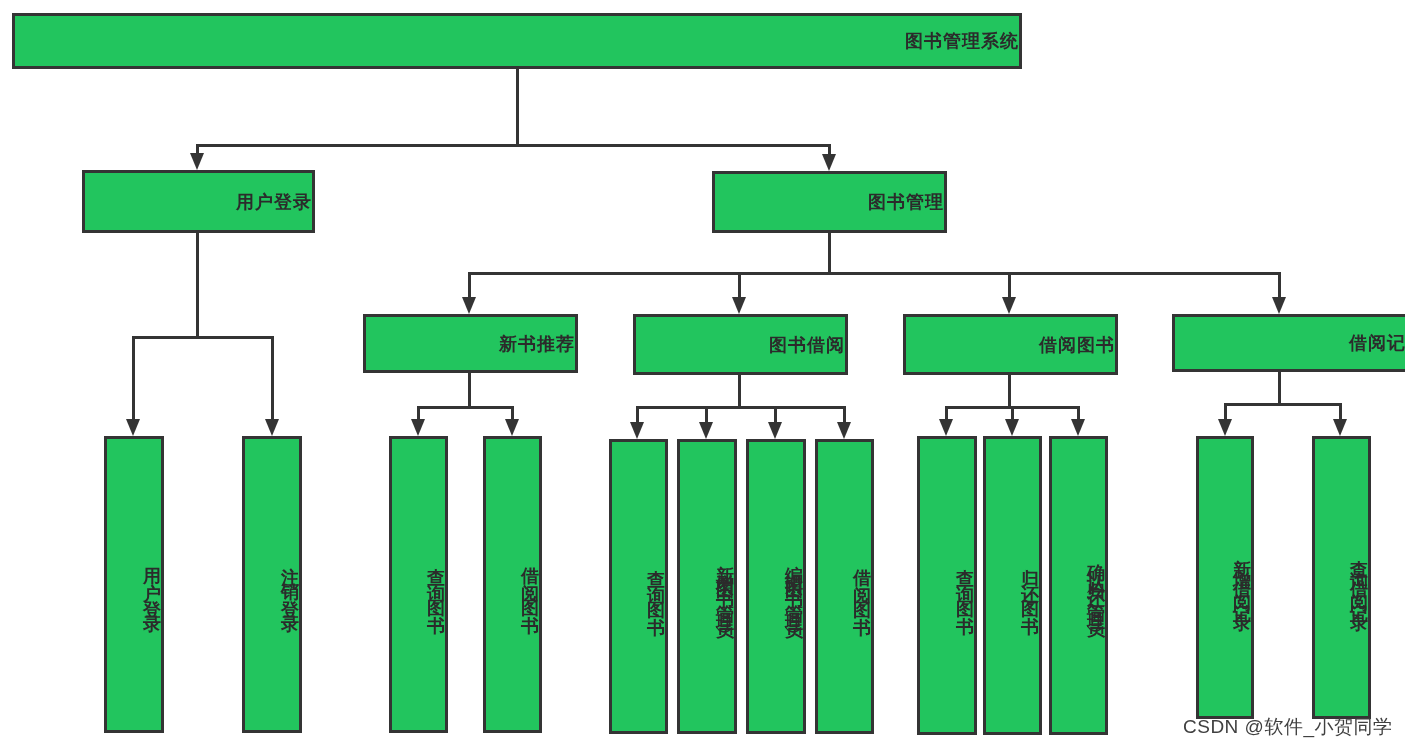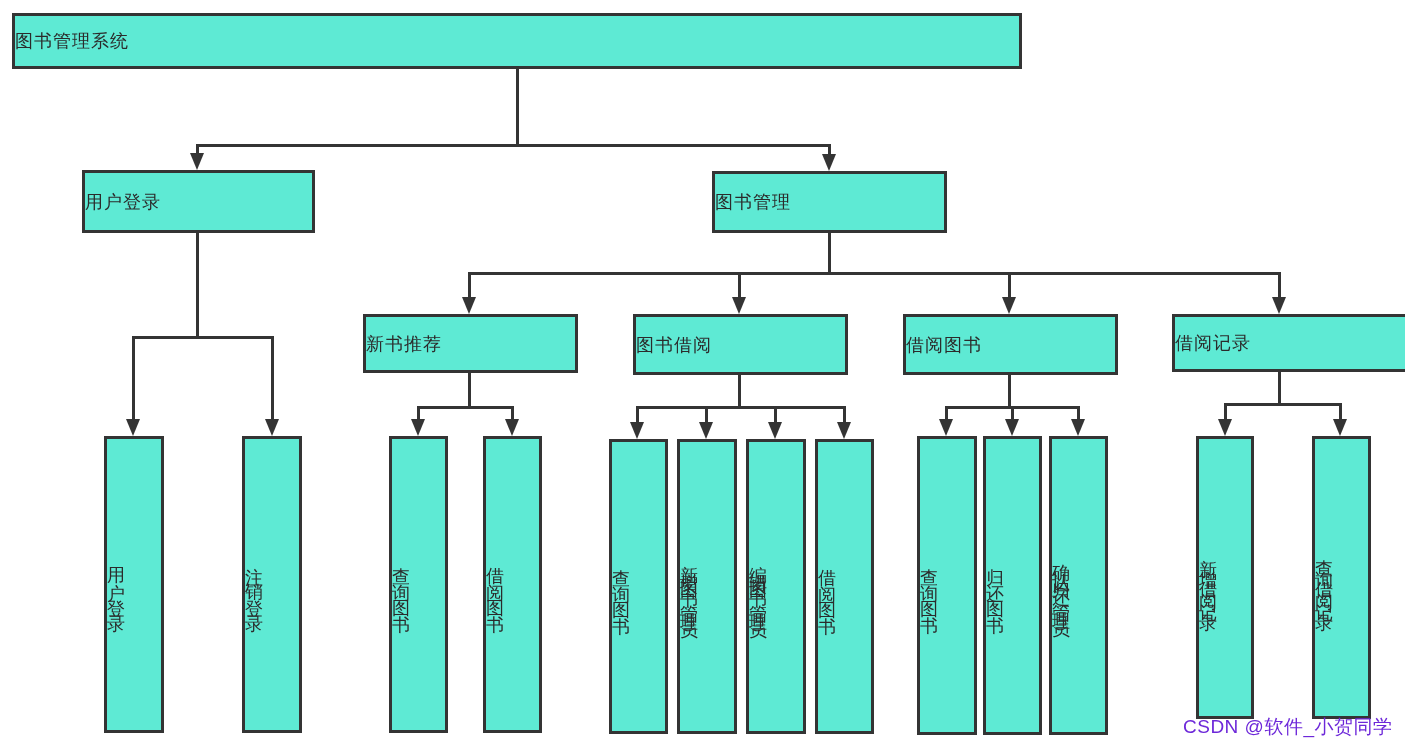--- a/index.html
+++ b/index.html
@@ -1,33 +1,33 @@
 <!DOCTYPE html>
 <html><head>
 <meta charset="utf-8">
 <style>
   html,body{margin:0;padding:0;background:#ffffff;}
   body{font-family:"Liberation Sans","DejaVu Sans",sans-serif;}
   #canvas{position:relative;width:1405px;height:747px;background:#ffffff;overflow:hidden;}
 
-  .box{position:absolute;box-sizing:border-box;border:3px solid #343434;background:#5eead4;
-       display:flex;align-items:center;justify-content:flex-start;z-index:2;}
+  .box{position:absolute;box-sizing:border-box;border:3px solid #343434;background:#22c55e;
+       display:flex;align-items:center;justify-content:flex-end;z-index:2;font-weight:bold;}
   .hlabel{font-size:18px;color:#2b2b2b;letter-spacing:1px;white-space:nowrap;}
   .vtext{writing-mode:vertical-rl;text-orientation:mixed;font-size:18px;color:#2b2b2b;
          line-height:1;white-space:nowrap;}
   .sp4{letter-spacing:16px;}
   .sp6{letter-spacing:11px;}
   .sp9{letter-spacing:8px;}
 
   .vl{position:absolute;width:3px;background:#343434;z-index:1;}
   .hl{position:absolute;height:3px;background:#343434;z-index:1;}
   .arr{position:absolute;width:0;height:0;border-left:7px solid transparent;
        border-right:7px solid transparent;border-top:17px solid #343434;z-index:1;}
 
-  .watermark{position:absolute;left:1183px;top:714px;font-size:19px;color:#6d28d9;
+  .watermark{position:absolute;left:1183px;top:714px;font-size:19px;color:#404040;
              letter-spacing:0.5px;white-space:nowrap;z-index:6;}
 </style>
 </head>
 <body>
 
 <div id="canvas">
 
   <div class="vl" style="left:516px;top:69px;height:76px;"></div>
   <div class="hl" style="left:196px;top:144px;width:635px;"></div>
   <div class="vl" style="left:196px;top:144px;height:10px;"></div>

